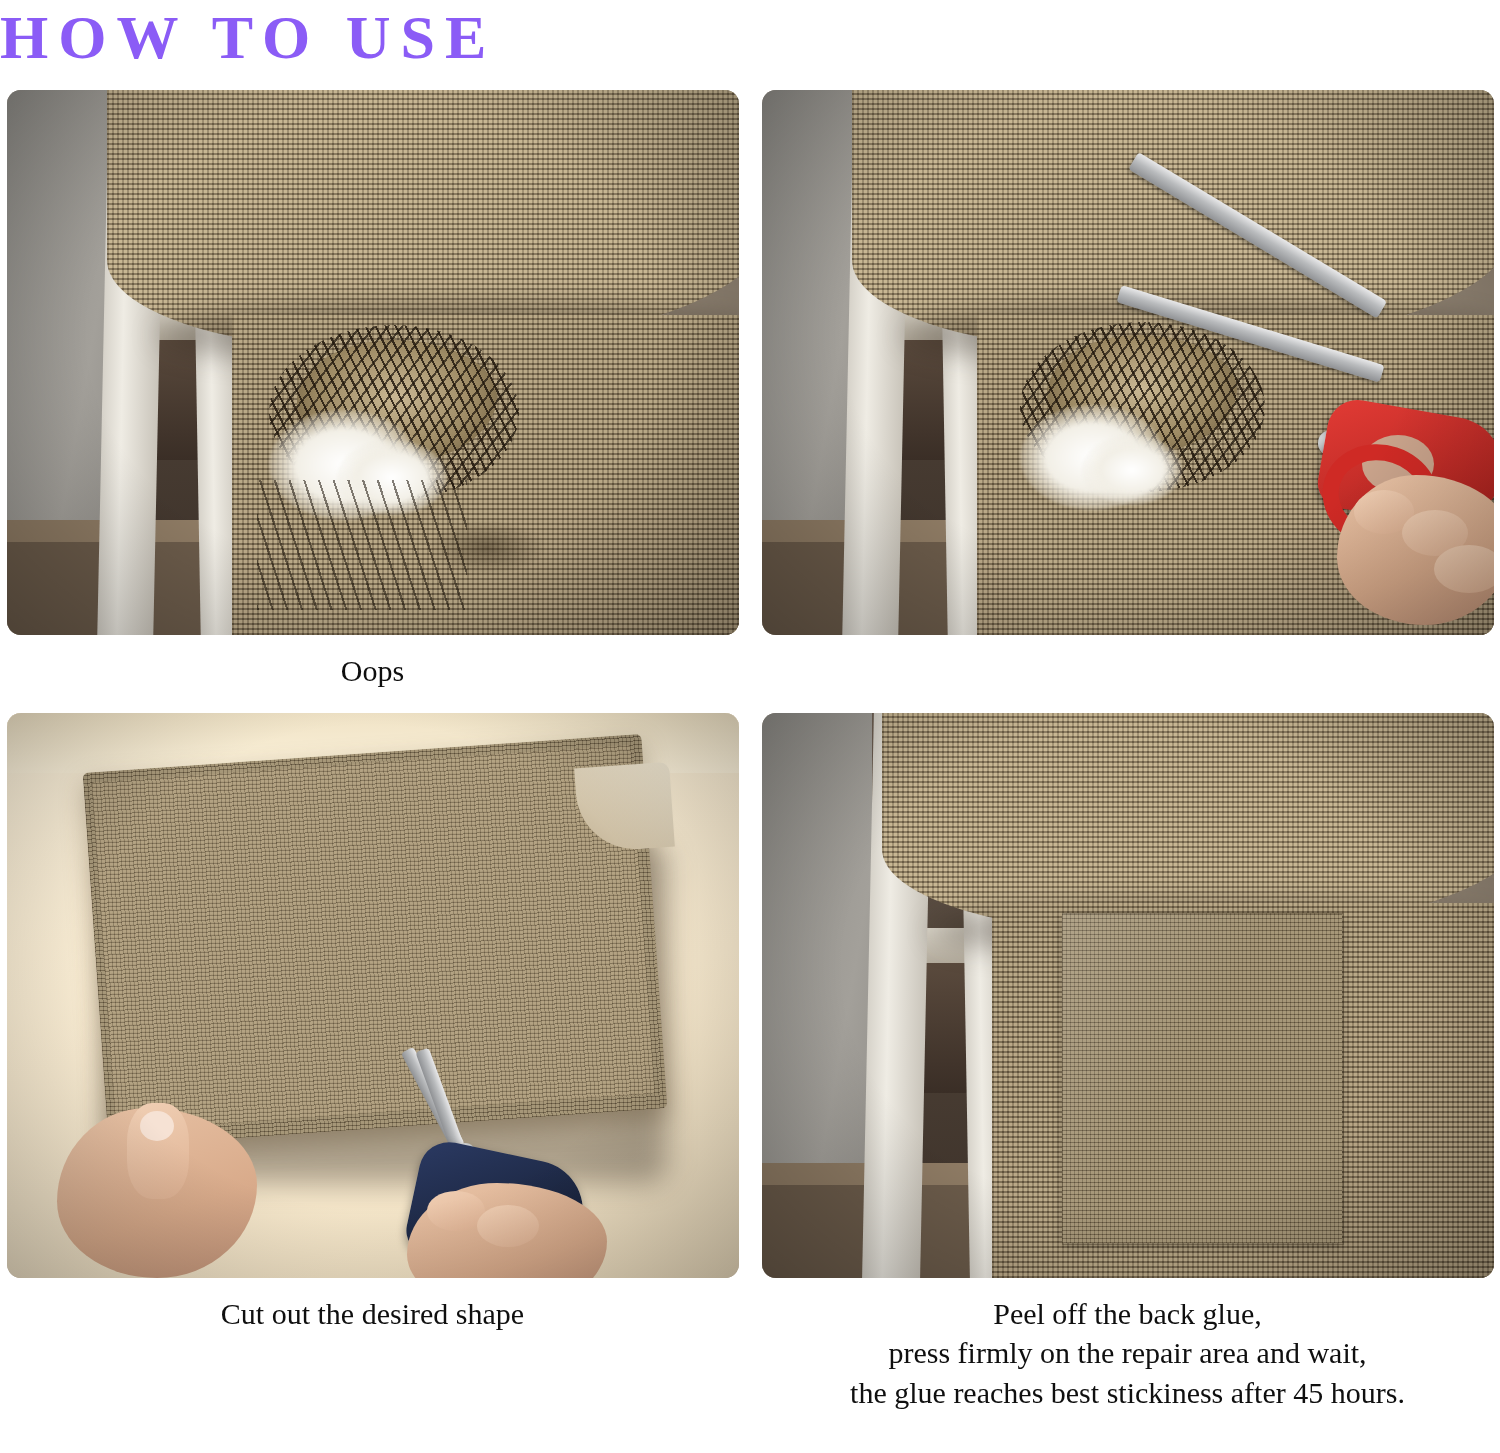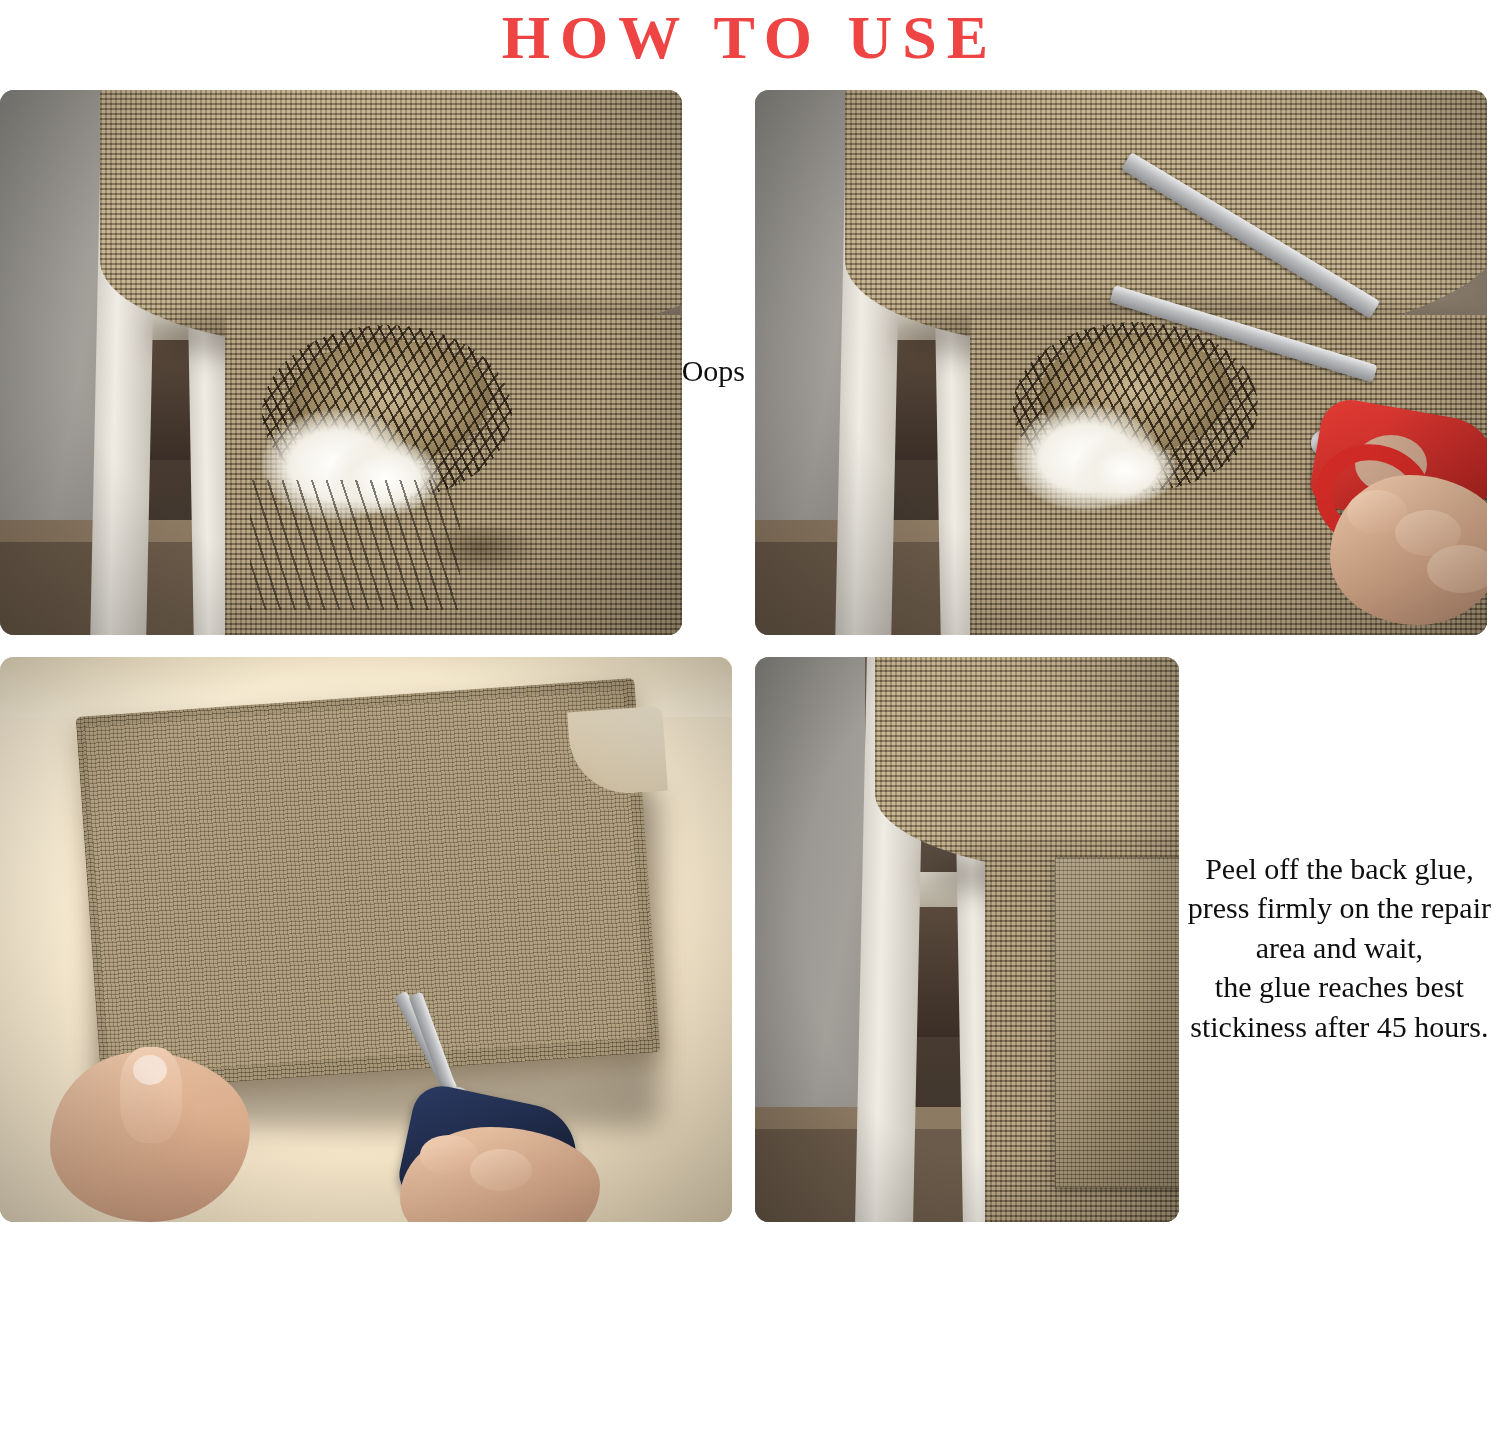--- a/index.html
+++ b/index.html
@@ -13,42 +13,42 @@
     font-family: "Liberation Serif", serif;
     overflow: hidden;
   }
   .page {
     position: relative;
     width: 1500px;
     height: 1453px;
     background: #ffffff;
   }
   .title {
-    text-align: center;
+    text-align: left;
     font-family: "Liberation Serif", serif;
     font-size: 62px;
     letter-spacing: 10px;
-    color: #ef4444;
+    color: #8b5cf6;
     font-weight: 700;
     padding-top: 6px;
     line-height: 1.0;
   }
   .grid {
     margin-top: 22px;
     display: grid;
     grid-template-columns: 745px 745px;
     grid-template-rows: auto auto;
     column-gap: 10px;
     row-gap: 4px;
     padding: 0 0px;
   }
   .cell {
     width: 745px;
     display: flex;
-    flex-direction: row;
+    flex-direction: column;
     align-items: center;
   }
   .photo {
     width: 732px;
     height: 545px;
     border-radius: 14px;
     overflow: hidden;
     position: relative;
     background: #8d8070;
   }
@@ -239,20 +239,21 @@
           <div class="blade" style="left:400px;top:330px;width:110px;height:14px;transform:rotate(62deg);transform-origin:0% 50%;"></div>
           <div class="blade" style="left:415px;top:330px;width:110px;height:14px;transform:rotate(70deg);transform-origin:0% 50%;"></div>
           <div class="pivot" style="left:447px;top:430px;width:22px;height:22px;"></div>
           <div style="position:absolute;left:405px;top:440px;width:170px;height:115px;background:linear-gradient(150deg,#2b3a63,#101726);border-radius:30px 50px 60px 24px;transform:rotate(12deg);box-shadow:0 4px 10px rgba(0,0,0,.35);"></div>
           <div class="skin" style="left:400px;top:470px;width:200px;height:130px;"></div>
           <div class="skin2" style="left:420px;top:478px;width:58px;height:40px;"></div>
           <div class="skin2" style="left:470px;top:492px;width:62px;height:42px;"></div>
         </div>
         <div class="vignette"></div>
       </div>
+      <div class="caption">Cut out the desired shape</div>
     </div>
 
     <div class="cell" style="margin-top:18px;">
       <div class="photo tall" style="height:565px;">
         <div class="scene">
           <div class="wall-grey" style="left:0;top:0;width:130px;height:565px;"></div>
           <div style="position:absolute;left:110px;top:0;width:250px;height:565px;background:linear-gradient(180deg,#6d5f52,#4b3f35 55%,#3a2f27);"></div>
           <div style="position:absolute;left:160px;top:215px;width:200px;height:36px;background:linear-gradient(180deg,#d9d4c8,#b2aa9b);"></div>
           <div style="position:absolute;left:160px;top:250px;width:200px;height:130px;background:linear-gradient(180deg,#5a4a3d,#3a2e26);"></div>
           <div style="position:absolute;left:0px;top:450px;width:215px;height:22px;background:#8d7a63;"></div>

